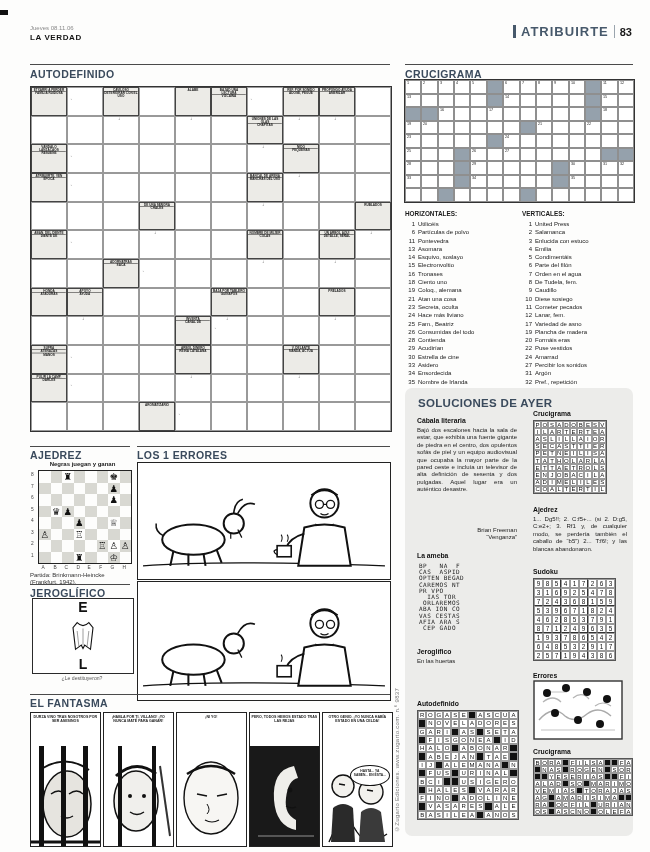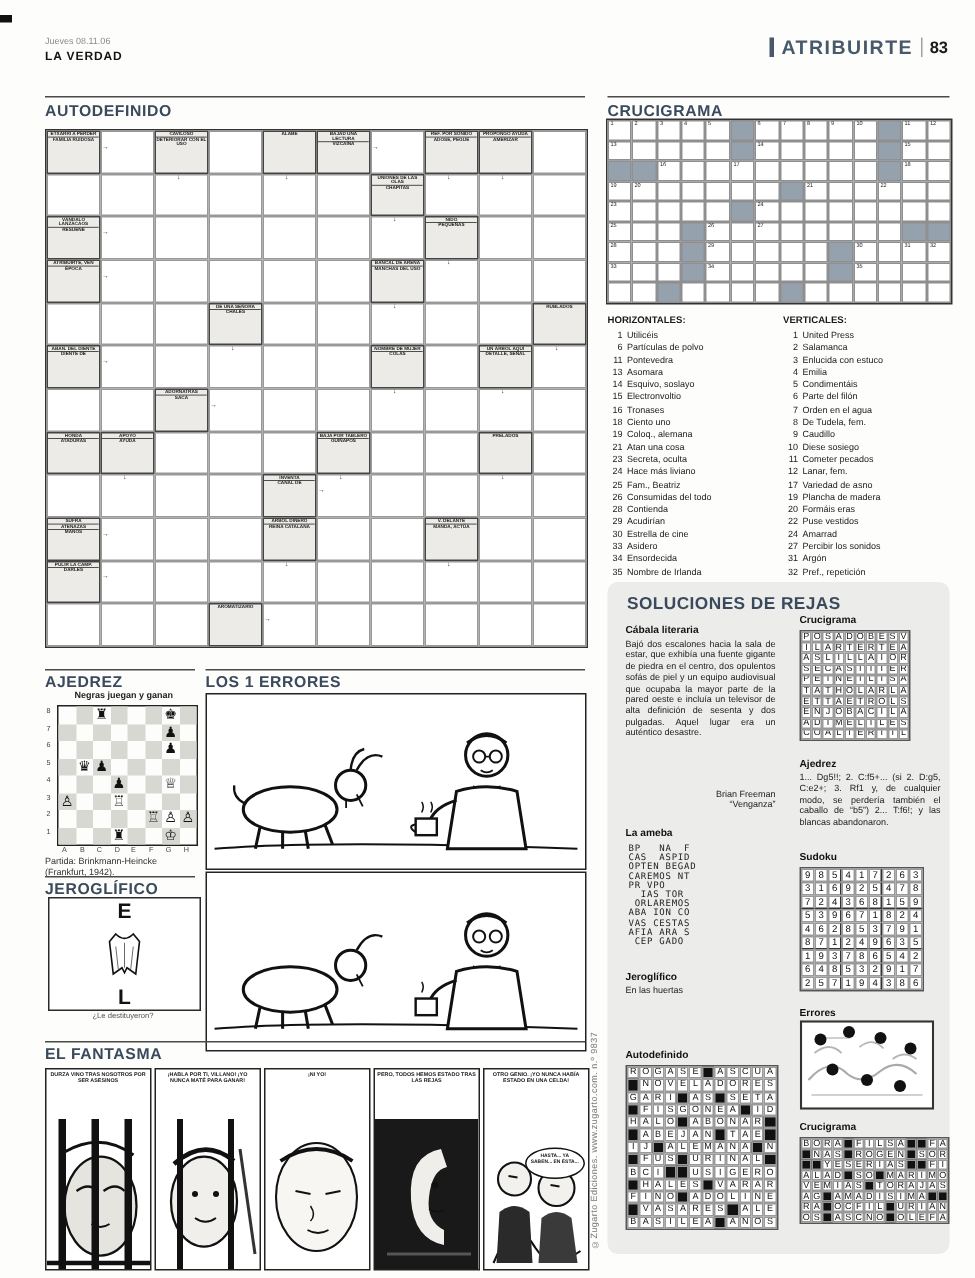--- a/index.html
+++ b/index.html
@@ -1022,21 +1022,21 @@
             <path d="M38 66 q10 -8 20 0 l4 30 l-26 0 z" fill="#3a3a3a"></path>
             <path d="M16 38 l6 1 M44 44 l6 1" stroke="#111" stroke-width="1.3"></path>
           </svg></div>
         <div class="fz-bub2" style="right: 2px; top: 52px; width: 34px;">
           <div class="tiny">HASTA... YA SABEN... EN ÉSTA...</div>
         </div>
       </div>
     </div>
 
   <div id="sol-box"></div>
-  <div class="sol-title" style="left:418px;top:397px;">SOLUCIONES DE REJAS</div>
+  <div class="sol-title" style="left:418px;top:397px;">SOLUCIONES DE AYER</div>
 
   <div class="sol-h" style="left:417px;top:417px;">Cábala literaria</div>
   <div class="sol-text" style="left:417px;top:427px;width:100px;">Bajó dos escalones hacia la sala de estar, que exhibía una fuente gigante de piedra en el centro, dos opulentos sofás de piel y un equipo audiovisual que ocupaba la mayor parte de la pared oeste e incluía un televisor de alta definición de sesenta y dos pulgadas. Aquel lugar era un auténtico desastre.</div>
   <div class="sol-sign" style="left:417px;top:527px;width:100px;">
     <div>Brian Freeman</div>
     <div>“Venganza”</div>
   </div>
 
   <div class="sol-h" style="left:417px;top:552px;">La ameba</div>
   <div class="mono-rows" style="left:419px;top:563px;" id="ameba-rows">BP   NA  F

